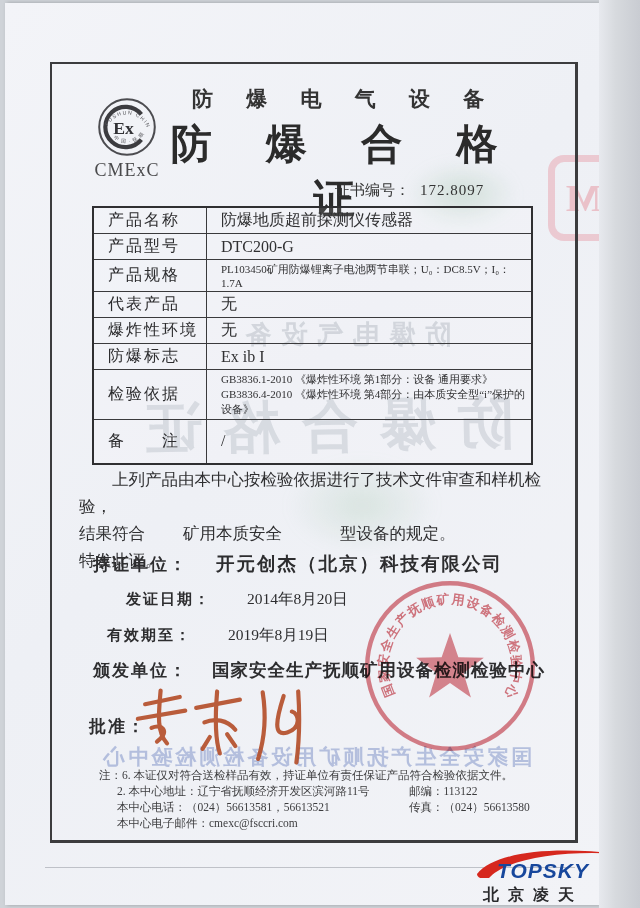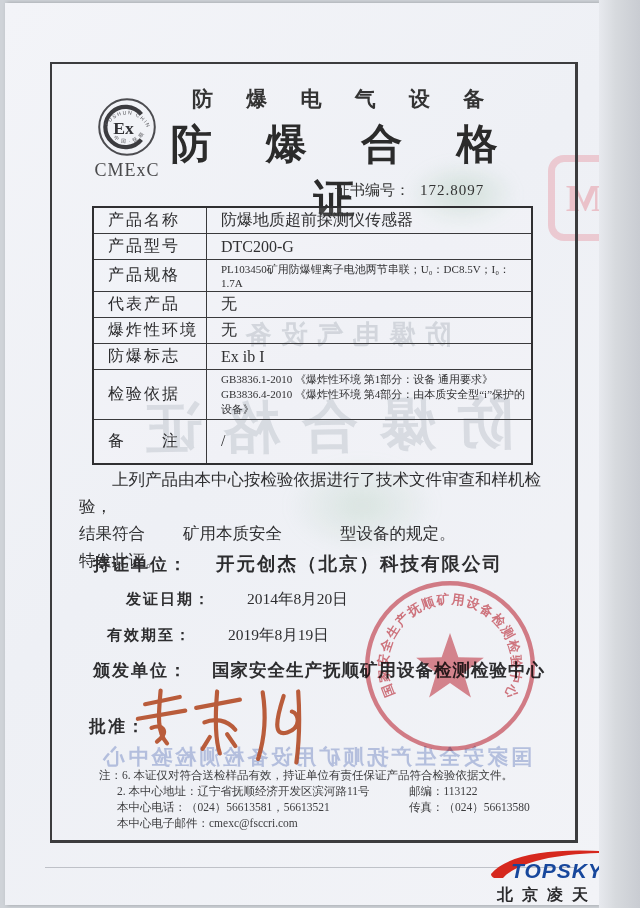--- a/index.html
+++ b/index.html
@@ -81,21 +81,21 @@
     border-radius:16px;display:flex;align-items:center;justify-content:center;
     font-size:38px;font-weight:700;color:rgba(228,122,136,.40);letter-spacing:2px;}
   .g-green{border-radius:50%;filter:blur(7px);}
   .g-green.a{left:402px;top:158px;width:110px;height:66px;
     background:radial-gradient(closest-side,rgba(140,185,150,.30),transparent);}
   .g-green.b{left:282px;top:455px;width:150px;height:95px;
     background:radial-gradient(closest-side,rgba(140,185,150,.22),transparent);}
   .shadow-line{position:absolute;left:40px;top:864px;width:530px;height:1px;
     background:rgba(130,135,145,.45);}
   
-  .brand{position:absolute;left:484px;top:849px;width:150px;height:56px;}
+  .brand{position:absolute;left:470px;top:849px;width:150px;height:56px;}
   .brand svg{position:absolute;left:-2px;top:-4px;}
   .brand .en{position:absolute;left:22px;top:7px;font-size:21px;font-weight:700;
     font-style:italic;color:#17479c;letter-spacing:1px;font-family:"Liberation Sans",sans-serif;}
   .brand .cn{position:absolute;left:8px;top:33px;font-size:16px;font-weight:700;
     color:#2a2a2c;letter-spacing:9px;white-space:nowrap;}
 </style>
 </head>
 <body>
 
 <div class="page">

